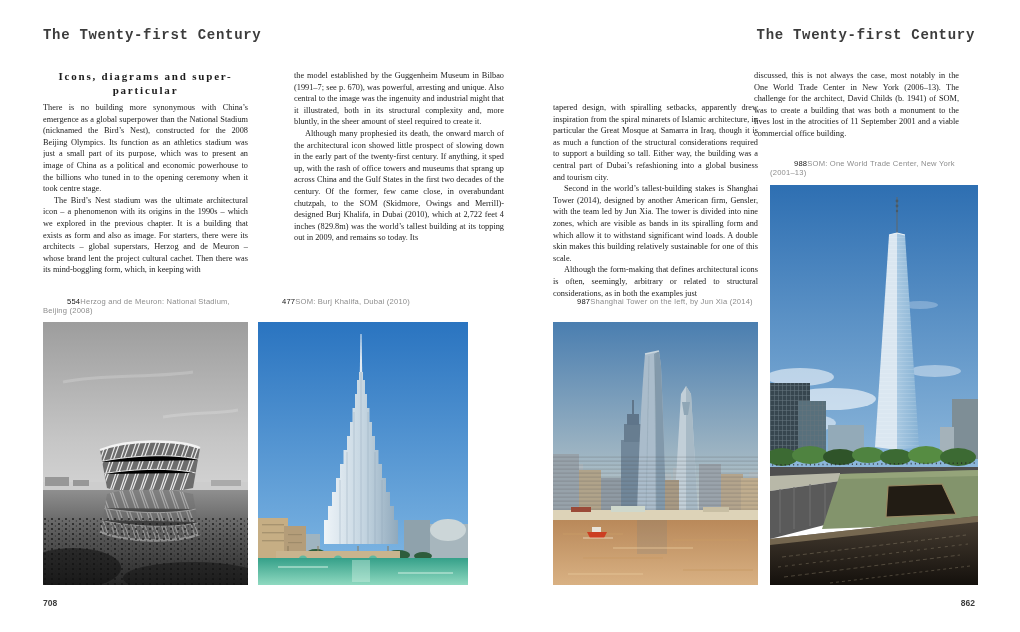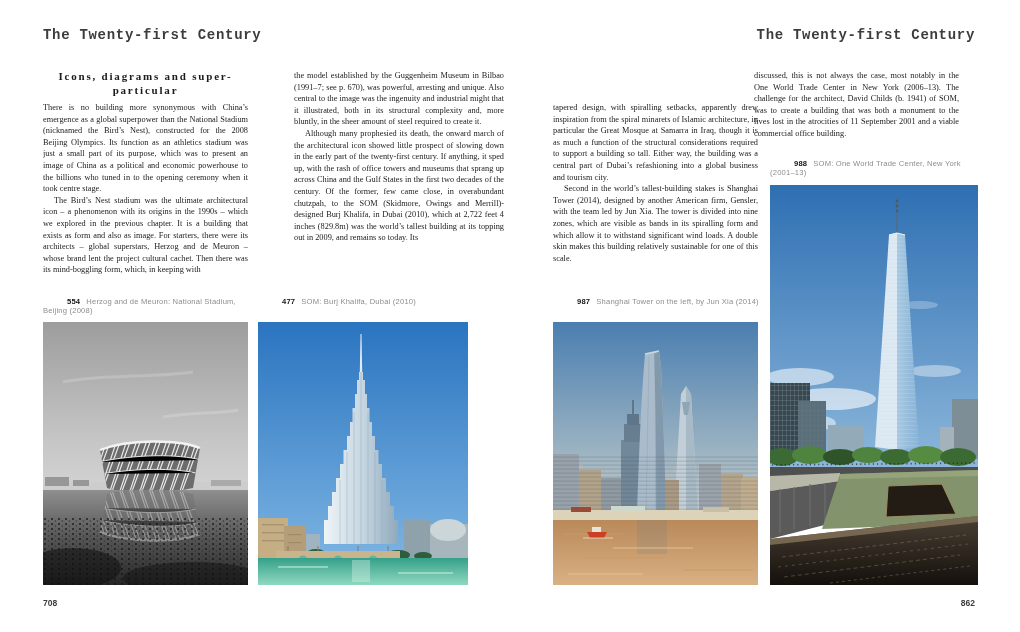--- a/index.html
+++ b/index.html
@@ -33,21 +33,21 @@
     margin:0 0 5px 0;font-size:11px;font-weight:700;
     letter-spacing:1.8px;line-height:13.5px;text-align:center;
   }
   .col p{margin:0;}
   .col p.indent{text-indent:11px;}
   .caption{
     position:absolute;width:210px;
     font-family:"Liberation Sans", sans-serif;
     font-size:7.6px;letter-spacing:.2px;color:#8d8d8d;
   }
-  .caption b{color:#141414;font-weight:700;margin-right:6px;padding-left:24px;}
+  .caption b{color:#141414;font-weight:400;margin-right:0;padding-left:24px;}
   #cap985{left:43px;top:297px;}
   #cap986{left:258px;top:297px;}
   #cap987{left:553px;top:297px;}
   #cap988{left:770px;top:159px;}
   .figure{position:absolute;line-height:0;}
   #fig985{left:43px;top:322px;}
   #fig986{left:258px;top:322px;}
   #fig987{left:553px;top:322px;}
   #fig988{left:770px;top:185px;}
 </style>
@@ -175,20 +175,21 @@
   <rect x="0" y="236" width="210" height="27" fill="url(#water986)"></rect>
   <rect x="94" y="238" width="18" height="22" fill="#d8f2e6" opacity="0.4"></rect>
   <rect x="20" y="244" width="50" height="2" fill="#bfe8d8" opacity="0.6"></rect>
   <rect x="140" y="250" width="55" height="2" fill="#bfe8d8" opacity="0.6"></rect>
 </svg>
 </div>
 
 <div class="col" id="col3">
   <p>tapered design, with spiralling setbacks, apparently drew inspiration from the spiral minarets of Islamic architecture, in particular the Great Mosque at Samarra in Iraq, though it is as much a function of the structural considerations required to support a building so tall. Either way, the building was a central part of Dubai’s refashioning into a global business and tourism city.</p>
   <p class="indent">Second in the world’s tallest-building stakes is Shanghai Tower (2014), designed by another American firm, Gensler, with the team led by Jun Xia. The tower is divided into nine zones, which are visible as bands in its spiralling form and which allow it to withstand significant wind loads. A double skin makes this building relatively sustainable for one of this scale.</p>
+  <p class="indent">Although the form-making that defines architectural icons is often, seemingly, arbitrary or related to structural considerations, as in both the examples just</p>
 </div>
 
 <div class="col" id="col4">
   <p>discussed, this is not always the case, most notably in the One World Trade Center in New York (2006–13). The challenge for the architect, David Childs (b. 1941) of SOM, was to create a building that was both a monument to the lives lost in the atrocities of 11 September 2001 and a viable commercial office building.</p>
 </div>
 
 <div class="caption" id="cap987">
   <b>987</b><span>Shanghai Tower on the left, by Jun Xia (2014)</span>
 </div>
 <div class="caption" id="cap988">

